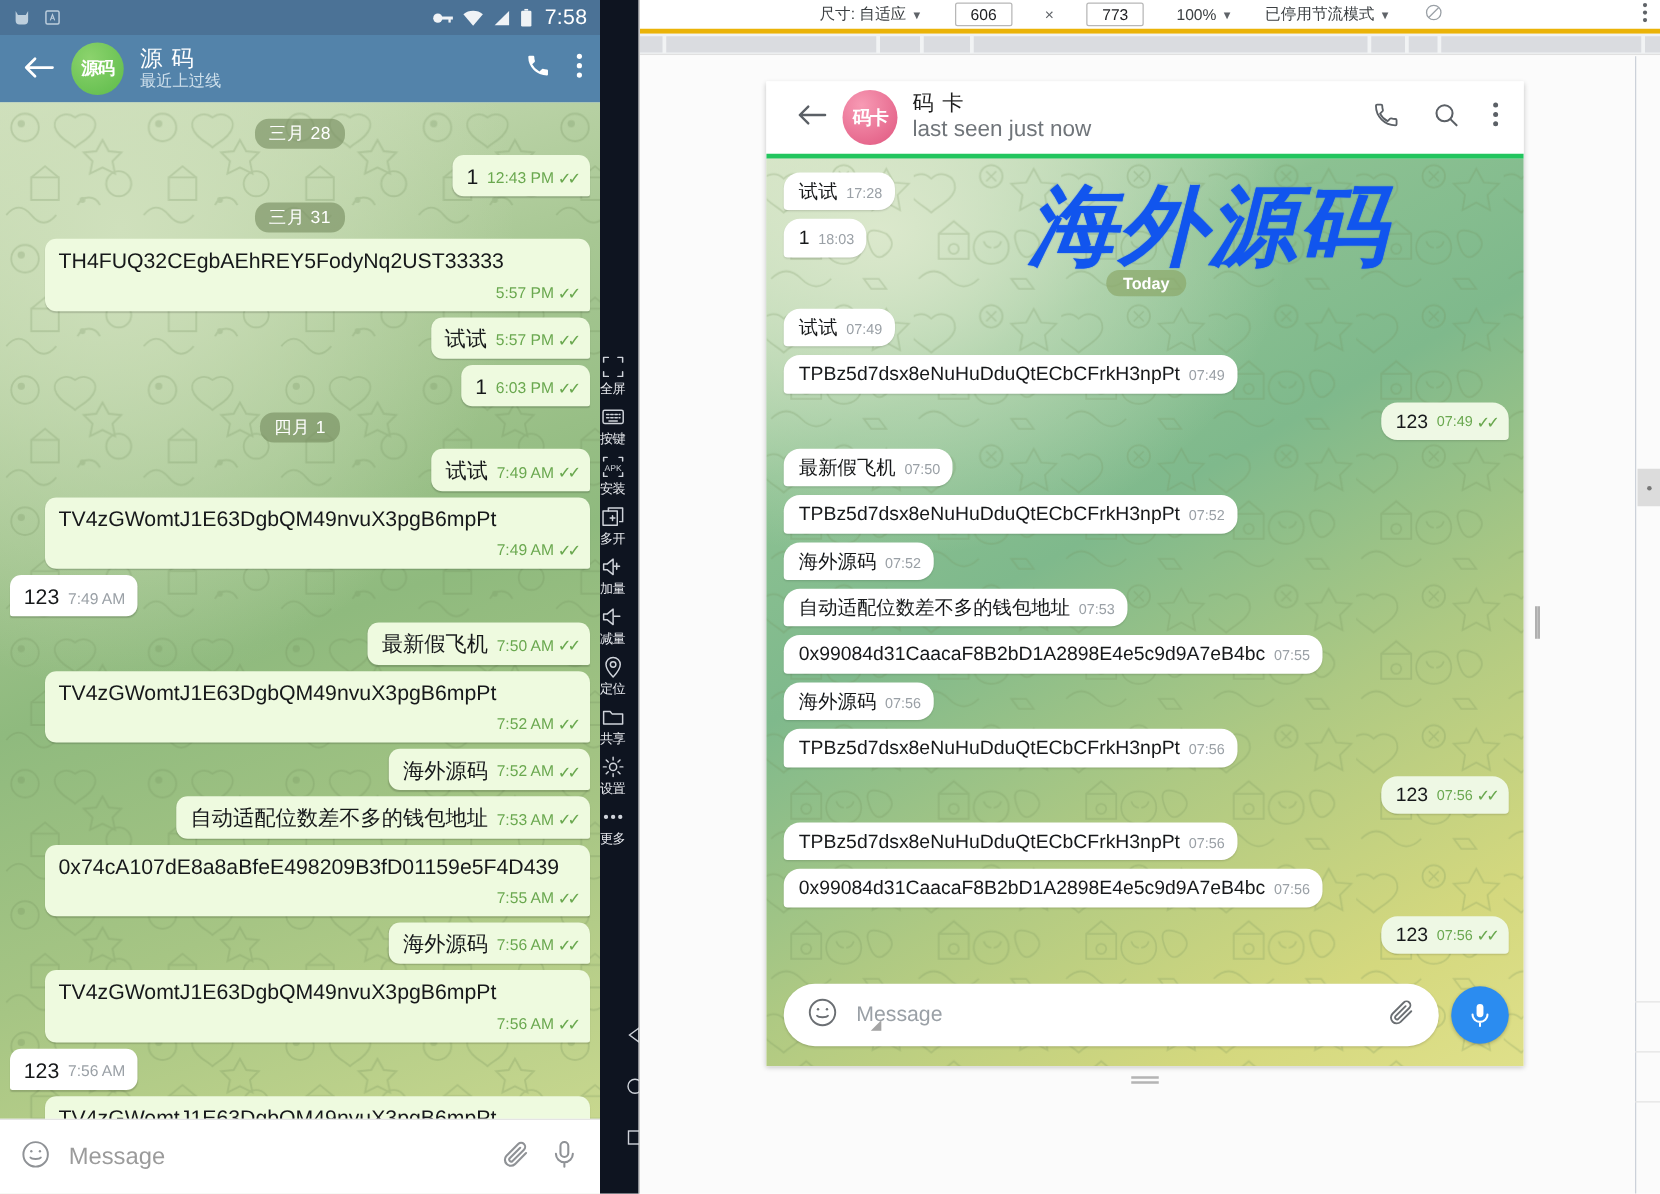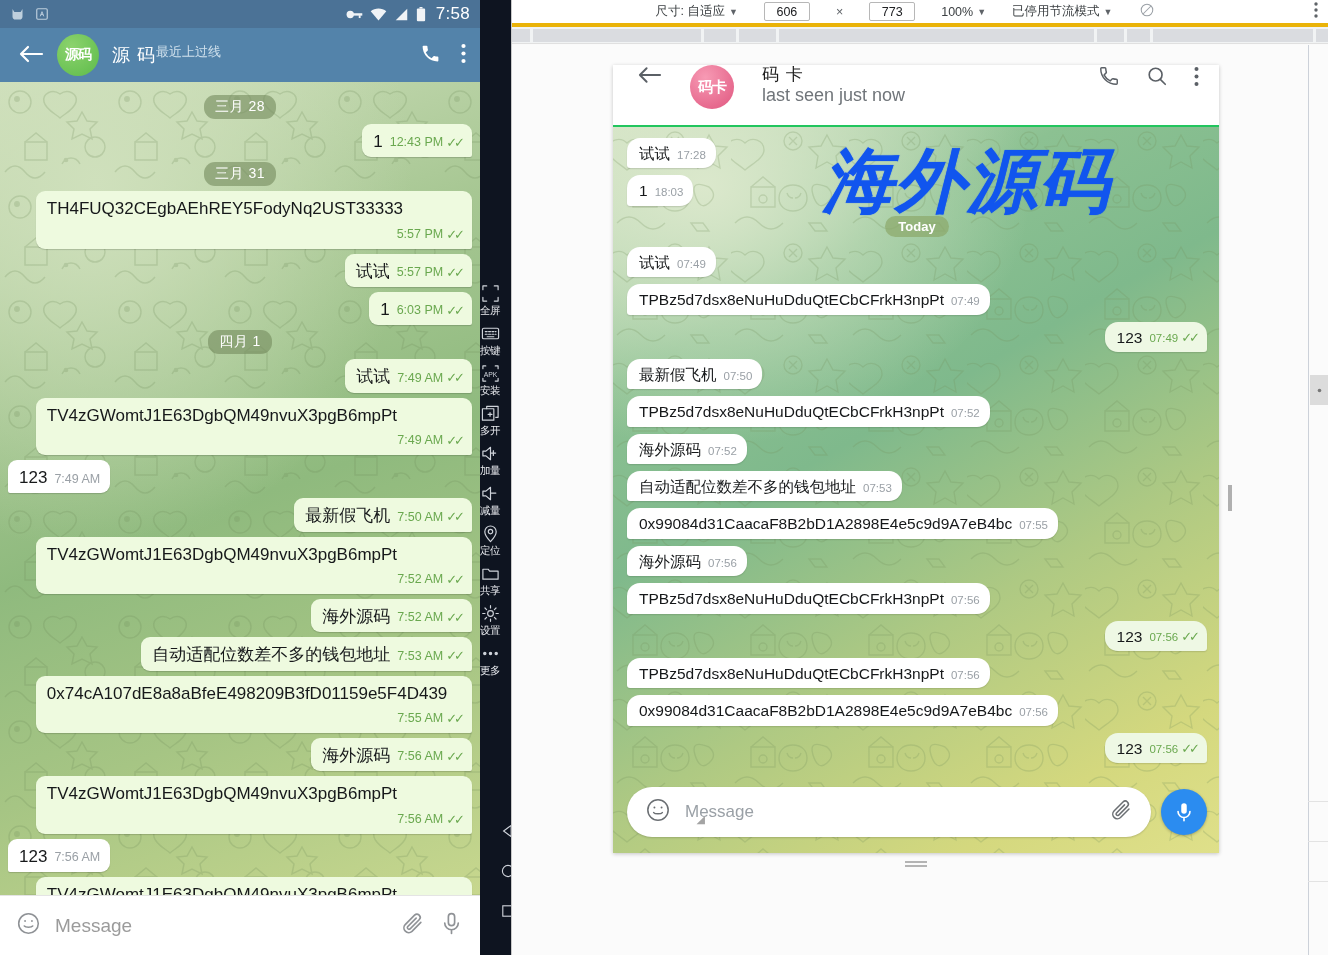--- a/index.html
+++ b/index.html
@@ -28,21 +28,21 @@
     height:54px; background:#5383aa; display:flex; align-items:center;
     padding:0 14px 0 18px; color:#fff; gap:13px;
   }
   #chathdr .back { font-size:26px; line-height:1; }
   .avatar-l {
     width:42px;height:42px;border-radius:50%;
     background:radial-gradient(circle at 35% 30%, #8cd36d, #5dbb4a);
     display:flex;align-items:center;justify-content:center;
     color:#fff;font-size:14px;font-weight:600;letter-spacing:-1px;
   }
-  .hdr-txt { display:flex; flex-direction:row; justify-content:flex-end; line-height:1.15;}
+  .hdr-txt { display:flex; flex-direction:column; justify-content:flex-end; line-height:1.15;}
   .hdr-title { font-size:18px; letter-spacing:1px;}
   .hdr-sub { font-size:13px; color:#cfe0ec; }
   .hdr-actions { margin-left:auto; display:flex; gap:20px; align-items:center; }
 
   #wall {
     position:relative; height:839px; overflow:hidden;
     background:
       radial-gradient(ellipse 120% 80% at 20% 12%, #cfe0bc 0%, rgba(207,224,188,0) 55%),
       linear-gradient(160deg,#cfdfbb 0%,#a7c793 28%,#8fba7e 50%,#a6c584 72%,#cbd98f 100%);
   }
@@ -125,22 +125,22 @@
   #ruler .seg { position:absolute; top:2px; height:13px; background:#dadce0; }
 
   #stage { position:absolute; left:0; right:0; top:45px; bottom:0; background:#fbfbfb; }
 
   #device {
     position:absolute; left:101px; top:20px; width:606px; height:788px;
     background:#fff; box-shadow:0 1px 4px rgba(0,0,0,.22);
     overflow:hidden;
   }
   #dev-hdr {
-    height:62px; background:#fff; display:flex; align-items:flex-start;
-    gap:28px; padding:0 20px 0 24px; border-bottom:2px solid #22c55e;
+    height:62px; background:#fff; display:flex; align-items:center;
+    gap:12px; padding:0 20px 0 24px; border-bottom:4px solid #22c55e;
   }
   .avatar-r {
     width:44px;height:44px;border-radius:50%;
     background:radial-gradient(circle at 35% 28%, #f79ab4, #e0567f);
     display:flex;align-items:center;justify-content:center;
     color:#fff;font-size:15px;font-weight:600;letter-spacing:-1px;
   }
   .dh-txt { display:flex;flex-direction:column; line-height:1.2; }
   .dh-title { font-size:17px; color:#1d1d1d; letter-spacing:1px;}
   .dh-sub { font-size:18px; color:#70757a; }

